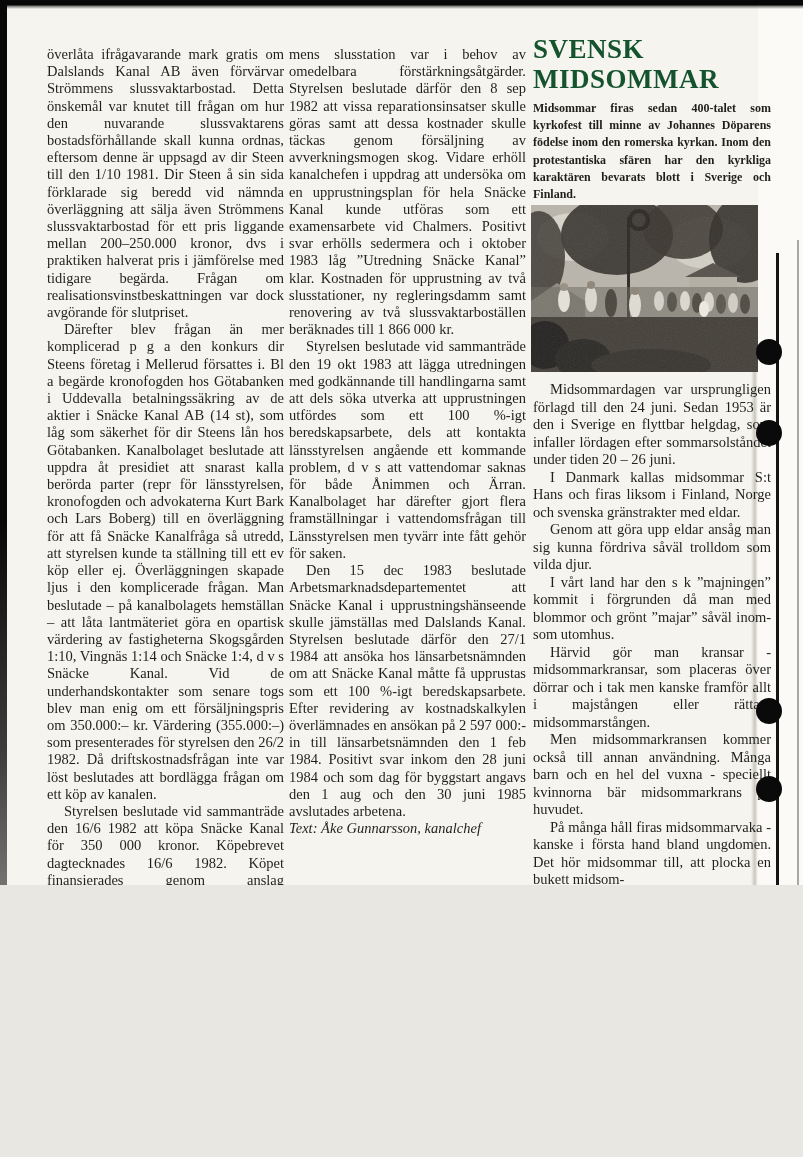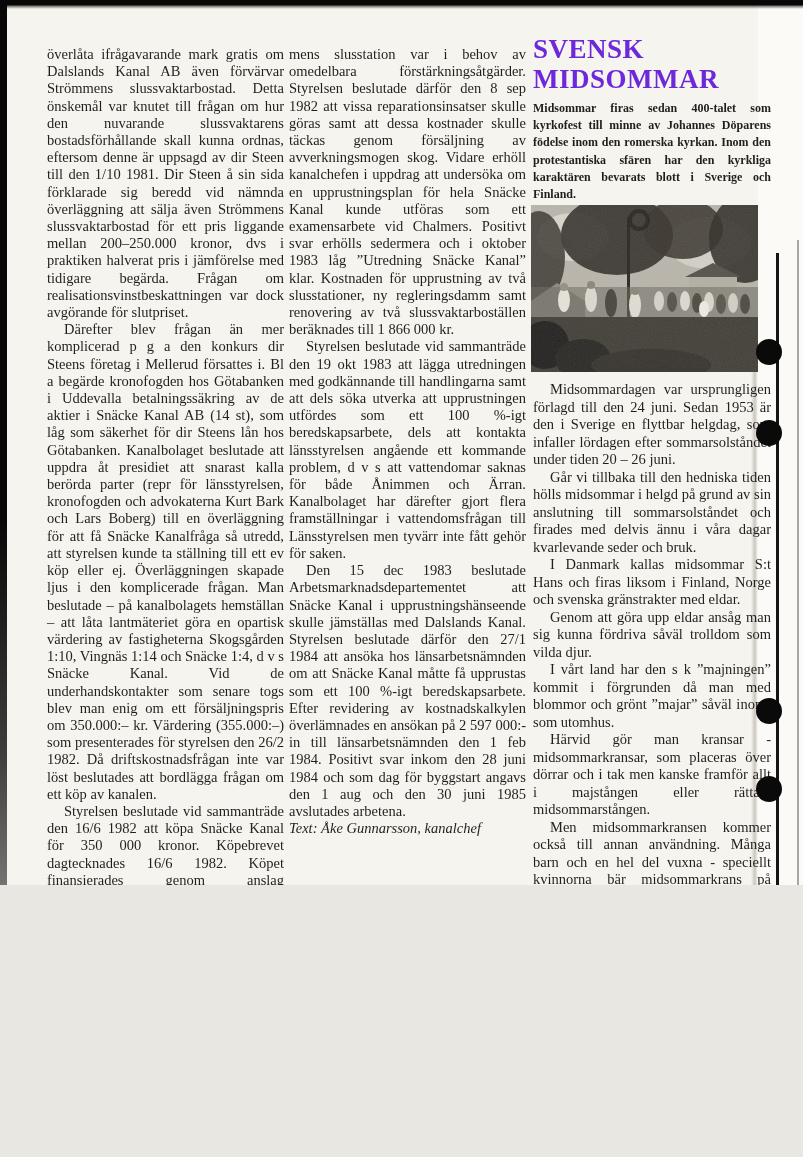--- a/index.html
+++ b/index.html
@@ -24,21 +24,21 @@
   
   .col{position:absolute;text-align:justify;z-index:3;}
   .col p{margin:0;}
   .col p.ind{text-indent:17px;}
   #col-left {left:47px; top:46px;width:237px;font-size:14.5px;line-height:17.2px;}
   #col-mid  {left:289px;top:46px;width:237px;font-size:14.5px;line-height:17.2px;}
   #col-right{left:533px;top:30px;width:238px;font-size:14.5px;line-height:17.5px;}
   .byline{font-style:italic;margin-top:2px;}
   .page-number{position:absolute;left:44px;top:1101px;font-size:17px;z-index:3;margin-left:16px;}
   
-  .headline{font-weight:bold;font-size:27px;line-height:30px;letter-spacing:.5px;margin:4px 0 6px;color:#6d28d9;}
+  .headline{font-weight:bold;font-size:27px;line-height:30px;letter-spacing:.5px;margin:4px 0 6px;color:#14532d;}
   .headline span{display:block;}
   .lead{font-weight:bold;font-size:12px;line-height:17.2px;margin:0 0 7px;}
   .photo-wrap{width:227px;height:167px;margin:2px 0 9px -2px;}
   .photo-wrap svg{display:block;}
   .forts{font-style:italic;margin-top:16px;font-size:15px;}
   .forts .pg{margin-left:14px;font-family:Liberation Serif, serif;}
   
   .stamp{position:absolute;left:295px;top:952px;width:228px;height:142px;z-index:4;}
   .stamp svg.border{position:absolute;left:0;top:0;}
   .stamp-inner{
@@ -129,21 +129,20 @@
         <ellipse cx="173" cy="104" rx="5" ry="8" fill="#efece2"></ellipse>
         <rect x="0" y="112" width="227" height="55" fill="#433f38"></rect>
         <ellipse cx="14" cy="140" rx="24" ry="24" fill="#242220"></ellipse>
         <ellipse cx="52" cy="154" rx="28" ry="20" fill="#2b2925"></ellipse>
         <ellipse cx="120" cy="160" rx="60" ry="16" fill="#37342e"></ellipse>
         <rect x="0" y="0" width="227" height="167" filter="url(#grain)" opacity="0.22"></rect>
       </svg>
     </div>
 
     <p class="ind">Midsommardagen var ursprungligen förlagd till den 24 juni. Sedan 1953 är den i Sverige en flyttbar helgdag, som infaller lördagen efter sommarsolståndet under tiden 20 – 26 juni.</p>
-    <p class="ind">Går vi tillbaka till den hedniska tiden hölls midsommar i helgd på grund av sin anslutning till sommarsolståndet och firades med delvis ännu i våra dagar kvarlevande seder och bruk.</p>
     <p class="ind">I Danmark kallas midsommar S:t Hans och firas liksom i Finland, Norge och svenska gränstrakter med eldar.</p>
     <p class="ind">Genom att göra upp eldar ansåg man sig kunna fördriva såväl trolldom som vilda djur.</p>
     <p class="ind">I vårt land har den s k ”majningen” kommit i förgrunden då man med blommor och grönt ”majar” såväl inom- som utomhus.</p>
     <p class="ind">Härvid gör man kransar - midsommarkransar, som placeras över dörrar och i tak men kanske framför allt i majstången eller rättare midsommarstången.</p>
     <p class="ind">Men midsommarkransen kommer också till annan användning. Många barn och en hel del vuxna - speciellt kvinnorna bär midsommarkrans på huvudet.</p>
     <p class="ind">På många håll firas midsommarvaka - kanske i första hand bland ungdomen. Det hör midsommar till, att plocka en bukett midsom-</p>
     <p class="forts">
       <span>forts sidan</span><span class="pg">41</span>
     </p>
   </div>

